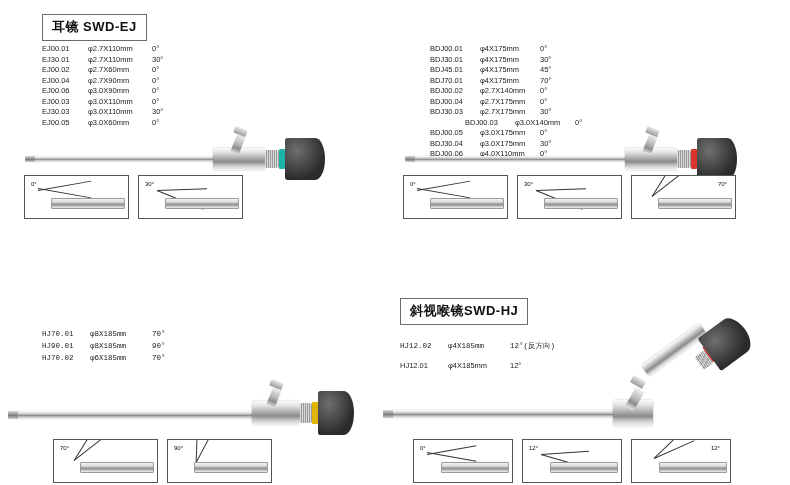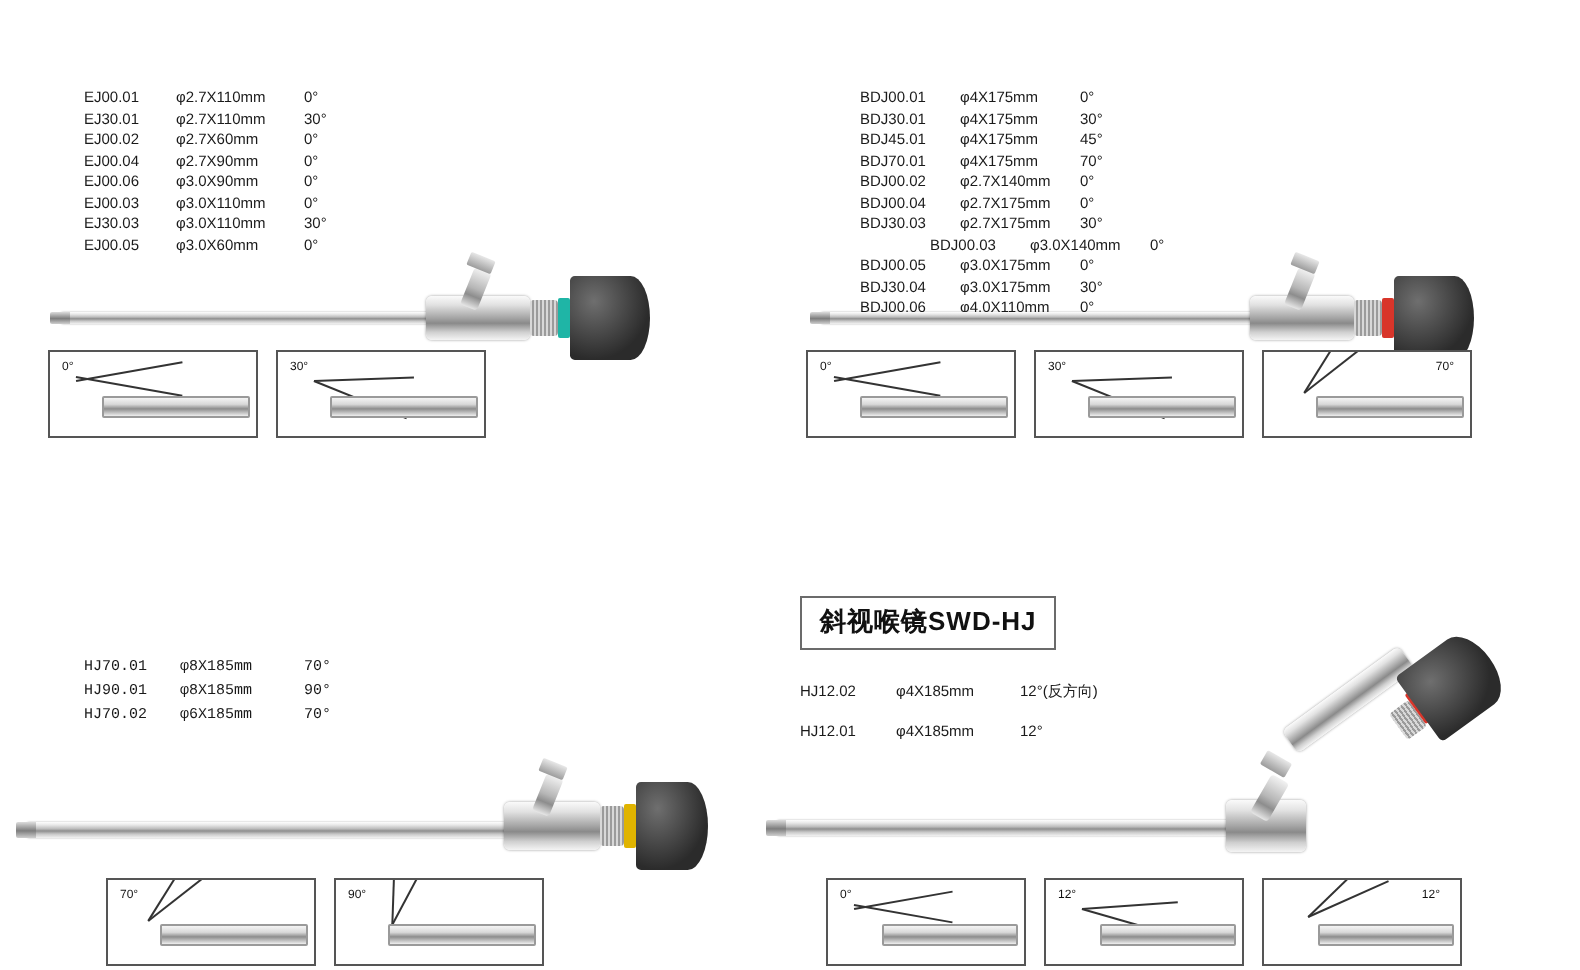--- a/index.html
+++ b/index.html
@@ -164,20 +164,21 @@
     border-radius: 2px;
   }
 </style>
 </head>
 <body>
 
 <div class="page">
 
   <div class="quadrant q-tl">
 
+    <div class="title-box" style="left:42px; top:14px;">耳镜 SWD-EJ</div>
 
     <div class="spec-list" style="left:42px; top:44px;">
       <span class="spec-row">
         <span class="spec-code">EJ00.01</span><span class="spec-dim">φ2.7X110mm</span><span class="spec-ang">0°</span>
       </span>
       <span class="spec-row">
         <span class="spec-code">EJ30.01</span><span class="spec-dim">φ2.7X110mm</span><span class="spec-ang">30°</span>
       </span>
       <span class="spec-row">
         <span class="spec-code">EJ00.02</span><span class="spec-dim">φ2.7X60mm</span><span class="spec-ang">0°</span>
@@ -341,21 +342,21 @@
   </div>
 
   <div class="quadrant q-br">
 
     <div class="title-box" style="left:27px; top:55px;">斜视喉镜SWD-HJ</div>
 
     <div class="spec-list" style="left:27px; top:86px;">
       <span class="spec-row" style="height:12px;">
         <span class="spec-code" style="width:48px;margin-top:32px;">HJ12.01</span><span class="spec-dim" style="width:62px;">φ4X185mm</span><span class="spec-ang">12°</span>
       </span>
-      <span class="spec-row" style="height:12px;">
+      <span class="spec-row" style="height:12px;font-family:Liberation Mono, monospace;">
         <span class="spec-code" style="width:48px;">HJ12.02</span><span class="spec-dim" style="width:62px;">φ4X185mm</span><span class="spec-ang">12°(反方向)</span>
       </span>
     </div>
 
     <div class="scope" style="left:10px; top:85px; width:385px; height:110px;">
 
       <div class="shaft" style="left:5px; top:82px; width:230px; height:8px;"></div>
       <div class="shaft-tip" style="left:0px; top:82px; height:8px;"></div>
 
       <div class="body-block" style="left:230px; top:72px; width:40px; height:26px;"></div>

